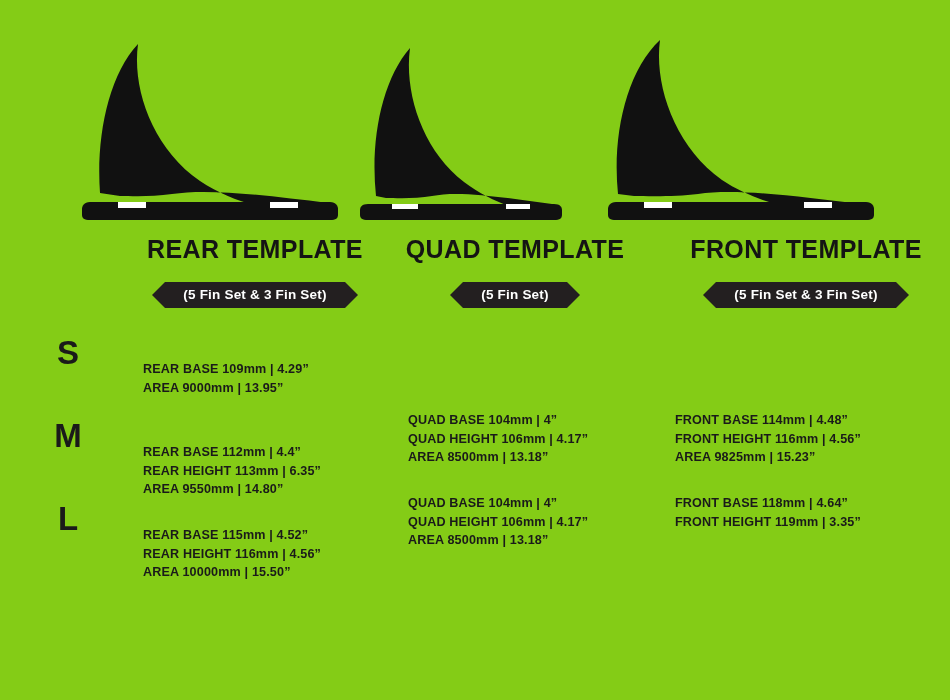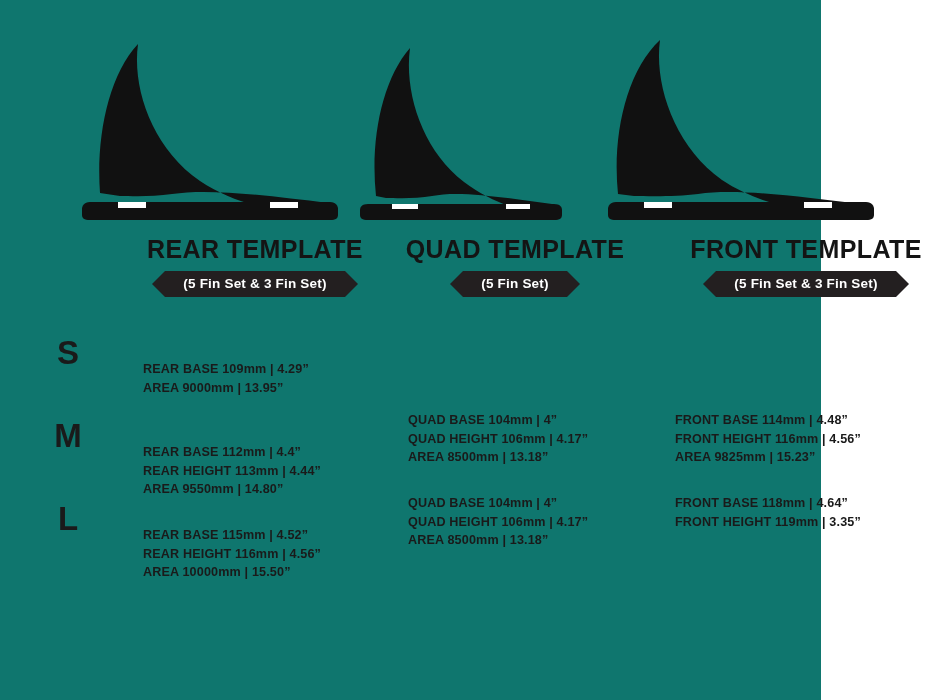--- a/index.html
+++ b/index.html
@@ -6,22 +6,22 @@
   html, body {
     margin: 0; padding: 0;
     width: 950px; height: 700px;
     background: #ffffff;
     font-family: "Liberation Sans", sans-serif;
     color: #1a1a1a;
     overflow: hidden;
   }
   .sheet {
     position: relative;
-    width: 821px; height: 700px;
-    background: #0f766e;
+    width: 950px; height: 700px;
+    background: #84cc16;
   }
 
   
   .fins-row {
     position: absolute;
     top: 18px; left: 0;
     width: 950px; height: 205px;
   }
   .fin-cell {
     position: absolute;
@@ -48,21 +48,21 @@
     font-size: 25px;
     font-weight: 700;
     letter-spacing: 0.4px;
     color: #141414;
     line-height: 1.1;
     white-space: nowrap;
   }
 
   
   .ribbon-wrap {
-    margin-top: 7px;
+    margin-top: 18px;
     display: flex;
     justify-content: center;
   }
   .ribbon {
     position: relative;
     background: #231f20;
     color: #ffffff;
     font-size: 13.5px;
     font-weight: 700;
     letter-spacing: 0.2px;
@@ -243,21 +243,21 @@
         <div class="spec-line">REAR BASE  109mm  |  4.29”</div>
         <div class="spec-line">AREA  9000mm  |  13.95”</div>
       </div>
       <div class="spec-col quad"></div>
     </div>
 
     <div class="size-row">
       <div class="size-letter">M</div>
       <div class="spec-col rear">
         <div class="spec-line">REAR BASE  112mm  |  4.4”</div>
-        <div class="spec-line">REAR HEIGHT  113mm  |  4.44”</div>
+        <div class="spec-line">REAR HEIGHT  113mm  |  6.35”</div>
         <div class="spec-line">AREA  9550mm  |  14.80”</div>
       </div>
       <div class="spec-col quad">
         <div class="spec-line">QUAD BASE  104mm  |  4”</div>
         <div class="spec-line">QUAD HEIGHT  106mm  |  4.17”</div>
         <div class="spec-line">AREA  8500mm  |  13.18”</div>
       </div>
       <div class="spec-col front">
         <div class="spec-line">FRONT BASE  114mm  |  4.48”</div>
         <div class="spec-line">FRONT HEIGHT  116mm  |  4.56”</div>

